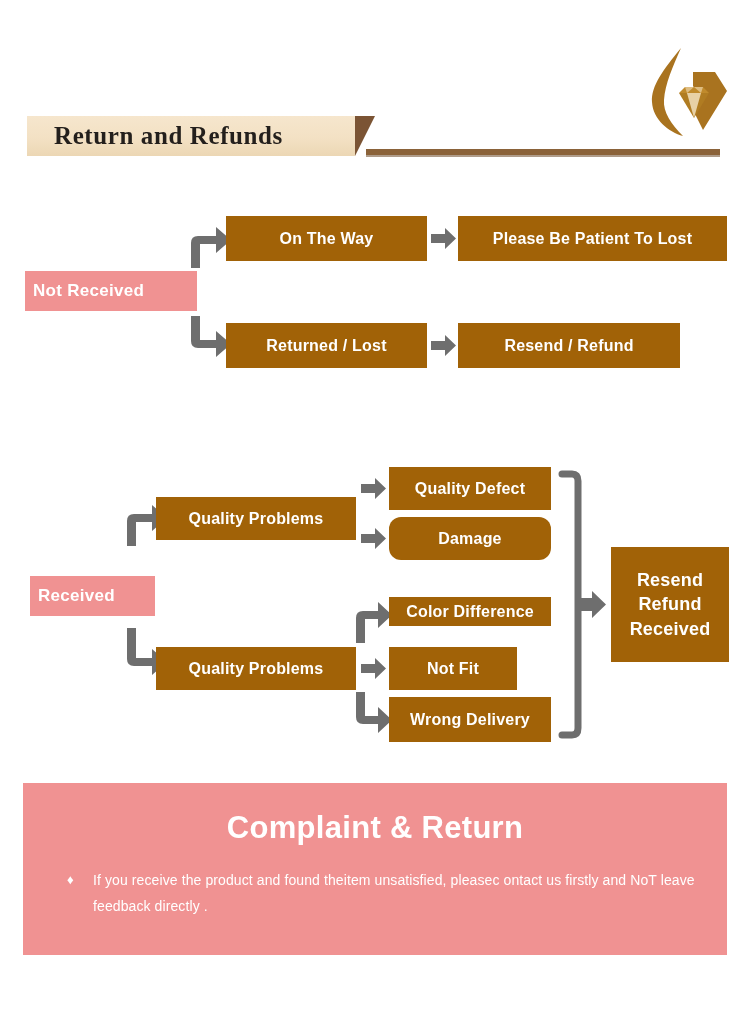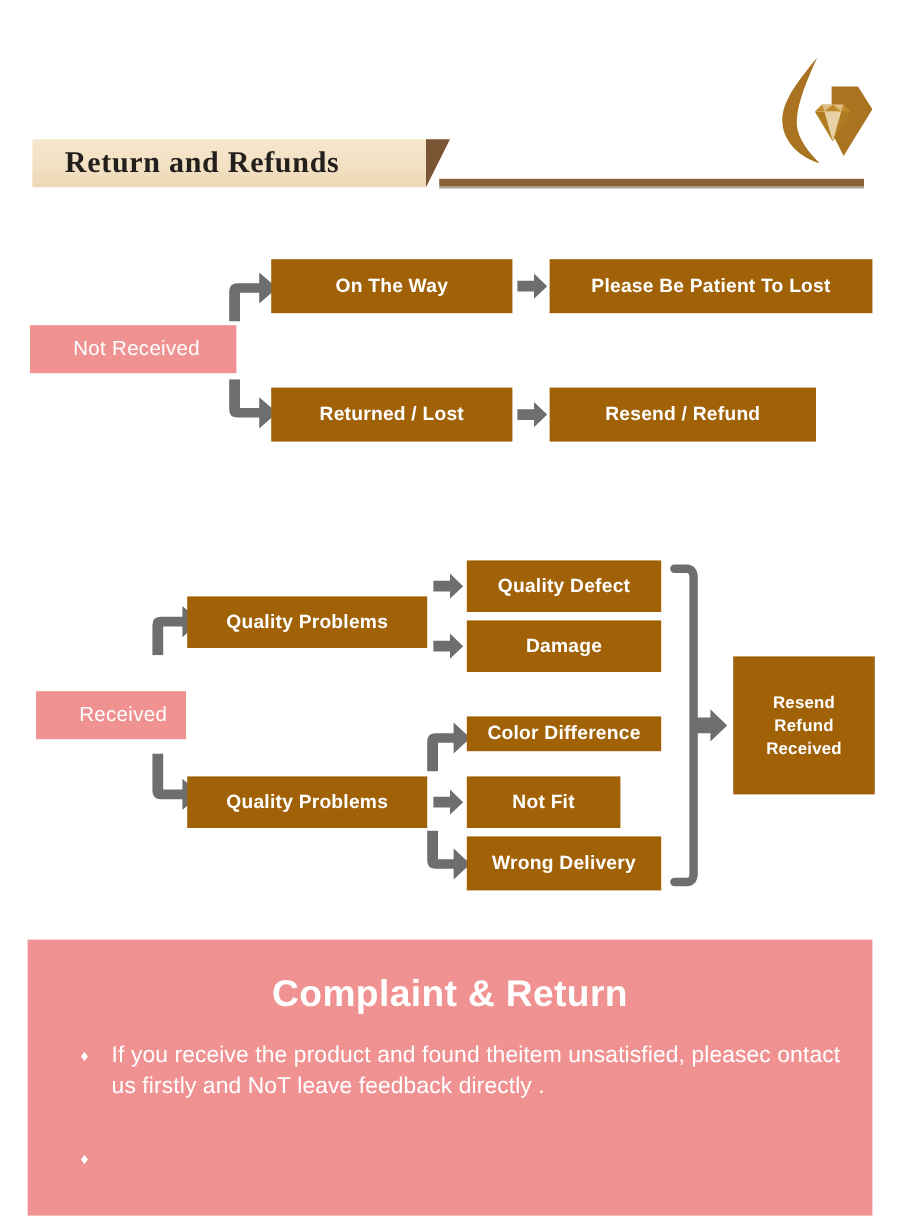--- a/index.html
+++ b/index.html
@@ -76,33 +76,33 @@
     line-height: 1.35;
     box-sizing: border-box;
     padding: 0 6px;
   }
   .pbox {
     position: absolute;
     background: #f09292;
     color: #ffffff;
     display: flex;
     align-items: center;
-    font-weight: 400;
+    font-weight: 700;
     font-size: 17px;
     letter-spacing: .3px;
     box-sizing: border-box;
-    padding-left: 36px;
+    padding-left: 8px;
   }
   .conn { position: absolute; }
 
   
   #complaint {
     position: absolute;
     left: 23px; top: 755px;
-    width: 704px; height: 230px;
+    width: 704px; height: 172px;
     background: #f09292;
     box-sizing: border-box;
   }
   #complaint-title {
     position: absolute;
     left: 0; top: 27px;
     width: 704px;
     text-align: center;
     color: #ffffff;
     font-size: 31px;
@@ -119,21 +119,21 @@
   .bullet-mark {
     color: #ffffff;
     font-size: 13px;
     line-height: 26px;
     width: 26px;
     flex: 0 0 26px;
     text-align: left;
   }
   .bullet-text {
     color: #ffffff;
-    font-size: 19px;
+    font-size: 14px;
     line-height: 26px;
     font-weight: 400;
     letter-spacing: .1px;
   }
   #bullet-0 { top: 84px; }
   #bullet-1 { top: 170px; }
 </style>
 </head>
 <body>
 
@@ -200,21 +200,21 @@
     <div class="gbox" style="left:156px; top:469px; width:200px; height:43px;">Quality Problems</div>
 
     <svg class="conn" style="left:361px; top:450px; width:25px; height:21px;" viewBox="0 0 25 21" xmlns="http://www.w3.org/2000/svg">
       <path d="M0 6 L14 6 L14 0 L25 10.5 L14 21 L14 15 L0 15 Z" fill="#6e6e6e"></path>
     </svg>
     <div class="gbox" style="left:389px; top:439px; width:162px; height:43px;">Quality Defect</div>
 
     <svg class="conn" style="left:361px; top:500px; width:25px; height:21px;" viewBox="0 0 25 21" xmlns="http://www.w3.org/2000/svg">
       <path d="M0 6 L14 6 L14 0 L25 10.5 L14 21 L14 15 L0 15 Z" fill="#6e6e6e"></path>
     </svg>
-    <div class="gbox" style="left:389px; top:489px; width:162px; height:43px;">Damage</div>
+    <div class="gbox" style="left:389px; top:489px; width:162px; height:43px;border-radius:12px;">Damage</div>
 
     <svg class="conn" style="left:122px; top:600px; width:48px; height:50px;" viewBox="0 0 48 50" xmlns="http://www.w3.org/2000/svg">
       <path d="M5 0 L14 0 L14 30 L30 30 L30 21 L45 34 L30 47 L30 38 L12 38 Q5 38 5 31 Z" fill="#6e6e6e"></path>
     </svg>
 
     <div class="gbox" style="left:156px; top:619px; width:200px; height:43px;">Quality Problems</div>
 
     <svg class="conn" style="left:352px; top:573px; width:42px; height:42px;" viewBox="0 0 42 42" xmlns="http://www.w3.org/2000/svg">
       <path d="M4 42 L4 17 Q4 10 11 10 L26 10 L26 1 L40 14 L26 27 L26 18 L13 18 L13 42 Z" fill="#6e6e6e"></path>
     </svg>
@@ -228,21 +228,21 @@
     <svg class="conn" style="left:352px; top:664px; width:42px; height:42px;" viewBox="0 0 42 42" xmlns="http://www.w3.org/2000/svg">
       <path d="M4 0 L13 0 L13 24 L26 24 L26 15 L40 28 L26 41 L26 32 L11 32 Q4 32 4 25 Z" fill="#6e6e6e"></path>
     </svg>
     <div class="gbox" style="left:389px; top:669px; width:162px; height:45px;">Wrong Delivery</div>
 
     <svg class="conn" style="left:556px; top:439px; width:52px; height:275px;" viewBox="0 0 52 275" xmlns="http://www.w3.org/2000/svg">
       <path d="M6 7 L16 7 Q22 7 22 14 L22 261 Q22 268 16 268 L6 268" fill="none" stroke="#6e6e6e" stroke-width="7" stroke-linecap="round"></path>
       <path d="M22 131 L36 131 L36 124 L50 137.5 L36 151 L36 144 L22 144 Z" fill="#6e6e6e"></path>
     </svg>
 
-    <div class="gbox" style="left:611px; top:519px; width:118px; height:115px; flex-direction:column; font-size:14px;">
+    <div class="gbox" style="left:611px; top:519px; width:118px; height:115px; flex-direction:column; font-size:18px;">
       <span>Resend</span>
       <span>Refund</span>
       <span>Received</span>
     </div>
   </div>
 
   <div id="complaint">
     <div id="complaint-title">Complaint &amp; Return</div>
 
     <div class="bullet-row" id="bullet-0">

